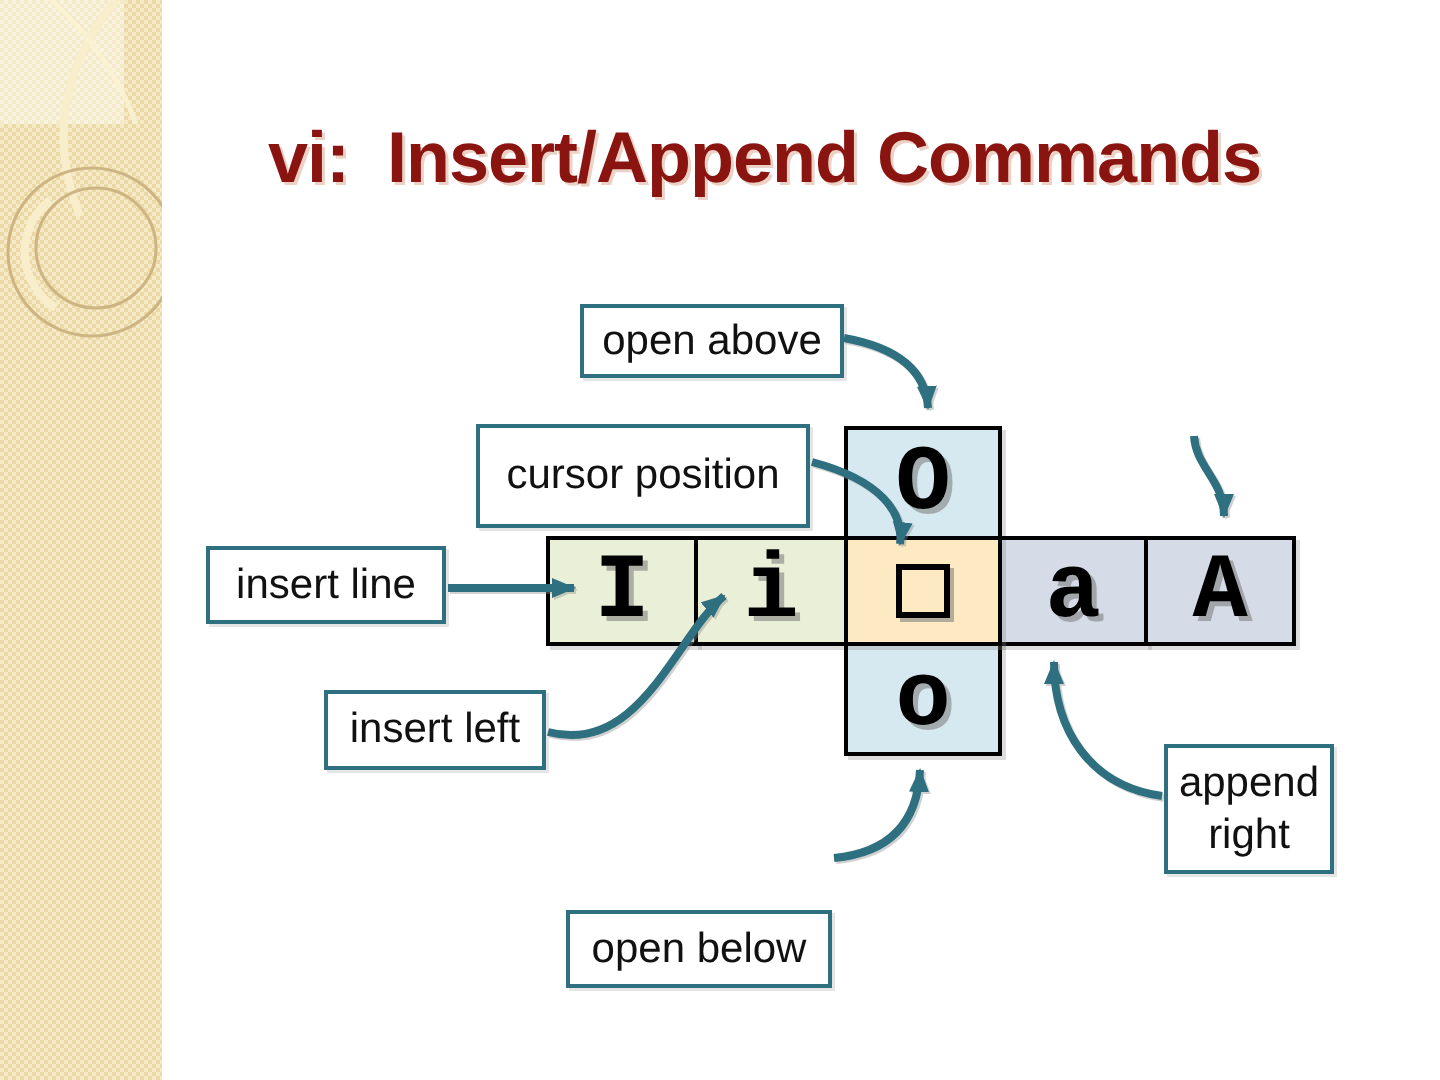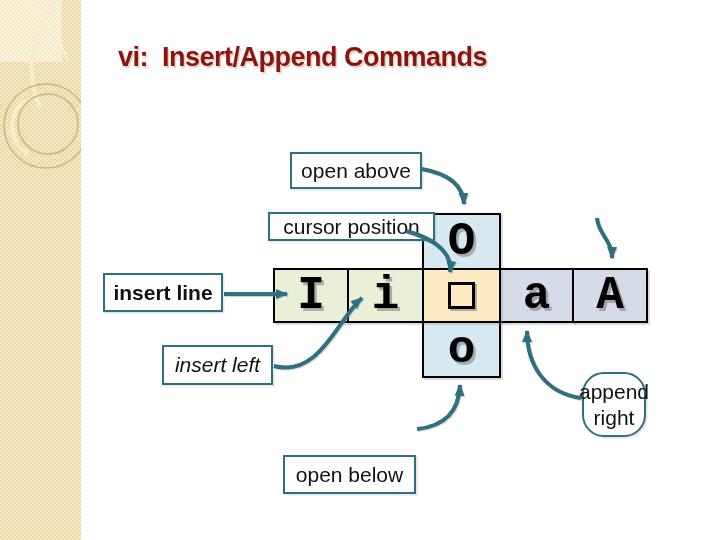--- a/index.html
+++ b/index.html
@@ -17,39 +17,39 @@
     background-image:
       linear-gradient(45deg, rgba(255,248,225,.55) 25%, transparent 25%, transparent 75%, rgba(255,248,225,.55) 75%),
       linear-gradient(45deg, rgba(255,248,225,.55) 25%, transparent 25%, transparent 75%, rgba(255,248,225,.55) 75%);
     background-size:4px 4px;background-position:0 0,2px 2px;
   }
   #sidebar .lightsq{position:absolute;left:0;top:0;width:62px;height:62px;background:rgba(255,255,255,.42);}
   #sidebar svg{position:absolute;left:0;top:0;}
 
   
   #title{
-    position:absolute;left:118px;top:42px;margin:0;
-    font-size:27px;font-weight:bold;letter-spacing:-.5px;color:var(--title);
+    position:absolute;left:118px;top:42px;margin:16px;
+    font-size:36px;font-weight:bold;letter-spacing:-.5px;color:var(--title);
     white-space:pre;text-shadow:1.5px 1.5px 0 #ecd2c6;
   }
 
   
   .lbl{
     position:absolute;background:#ffffff;border:2.5px solid var(--teal);
     box-sizing:border-box;color:var(--ink);font-size:21px;line-height:26px;
     display:flex;align-items:center;justify-content:center;text-align:center;
     box-shadow:1.5px 1.5px 0 rgba(150,150,150,.25);
   }
   #lbl-open-above    {left:290px;top:152px;width:132px;height:37px;}
-  #lbl-cursor-position{left:238px;top:212px;width:167px;height:29px;margin-left:30px;}
-  #lbl-insert-line   {left:103px;top:273px;width:120px;height:39px;font-weight:bold;}
-  #lbl-insert-left   {left:162px;top:345px;width:111px;height:40px;font-style:italic;}
+  #lbl-cursor-position{left:238px;top:212px;width:167px;height:52px;}
+  #lbl-insert-line   {left:103px;top:273px;width:120px;height:39px;}
+  #lbl-insert-left   {left:162px;top:345px;width:111px;height:40px;}
   #lbl-open-below    {left:283px;top:411px;width:133px;height:39px;margin-top:44px;}
   #lbl-append-line   {left:540px;top:150px;width:120px;height:67px;}
-  #lbl-append-right  {left:582px;top:372px;width:64px;height:65px;border-radius:22px;}
+  #lbl-append-right  {left:582px;top:372px;width:85px;height:65px;}
 
   
   .cell{
     position:absolute;border:2px solid #000;box-sizing:border-box;
     display:flex;align-items:center;justify-content:center;
     font-family:"Liberation Mono",monospace;font-weight:bold;font-size:46px;color:#000;
     text-shadow:2.5px 2.5px 0 rgba(120,120,120,.55);
     box-shadow:2px 2px 0 rgba(140,140,140,.3);
   }
   #cell-I{left:273px;top:268px;width:76px;height:55px;background:var(--insert-cells);}

